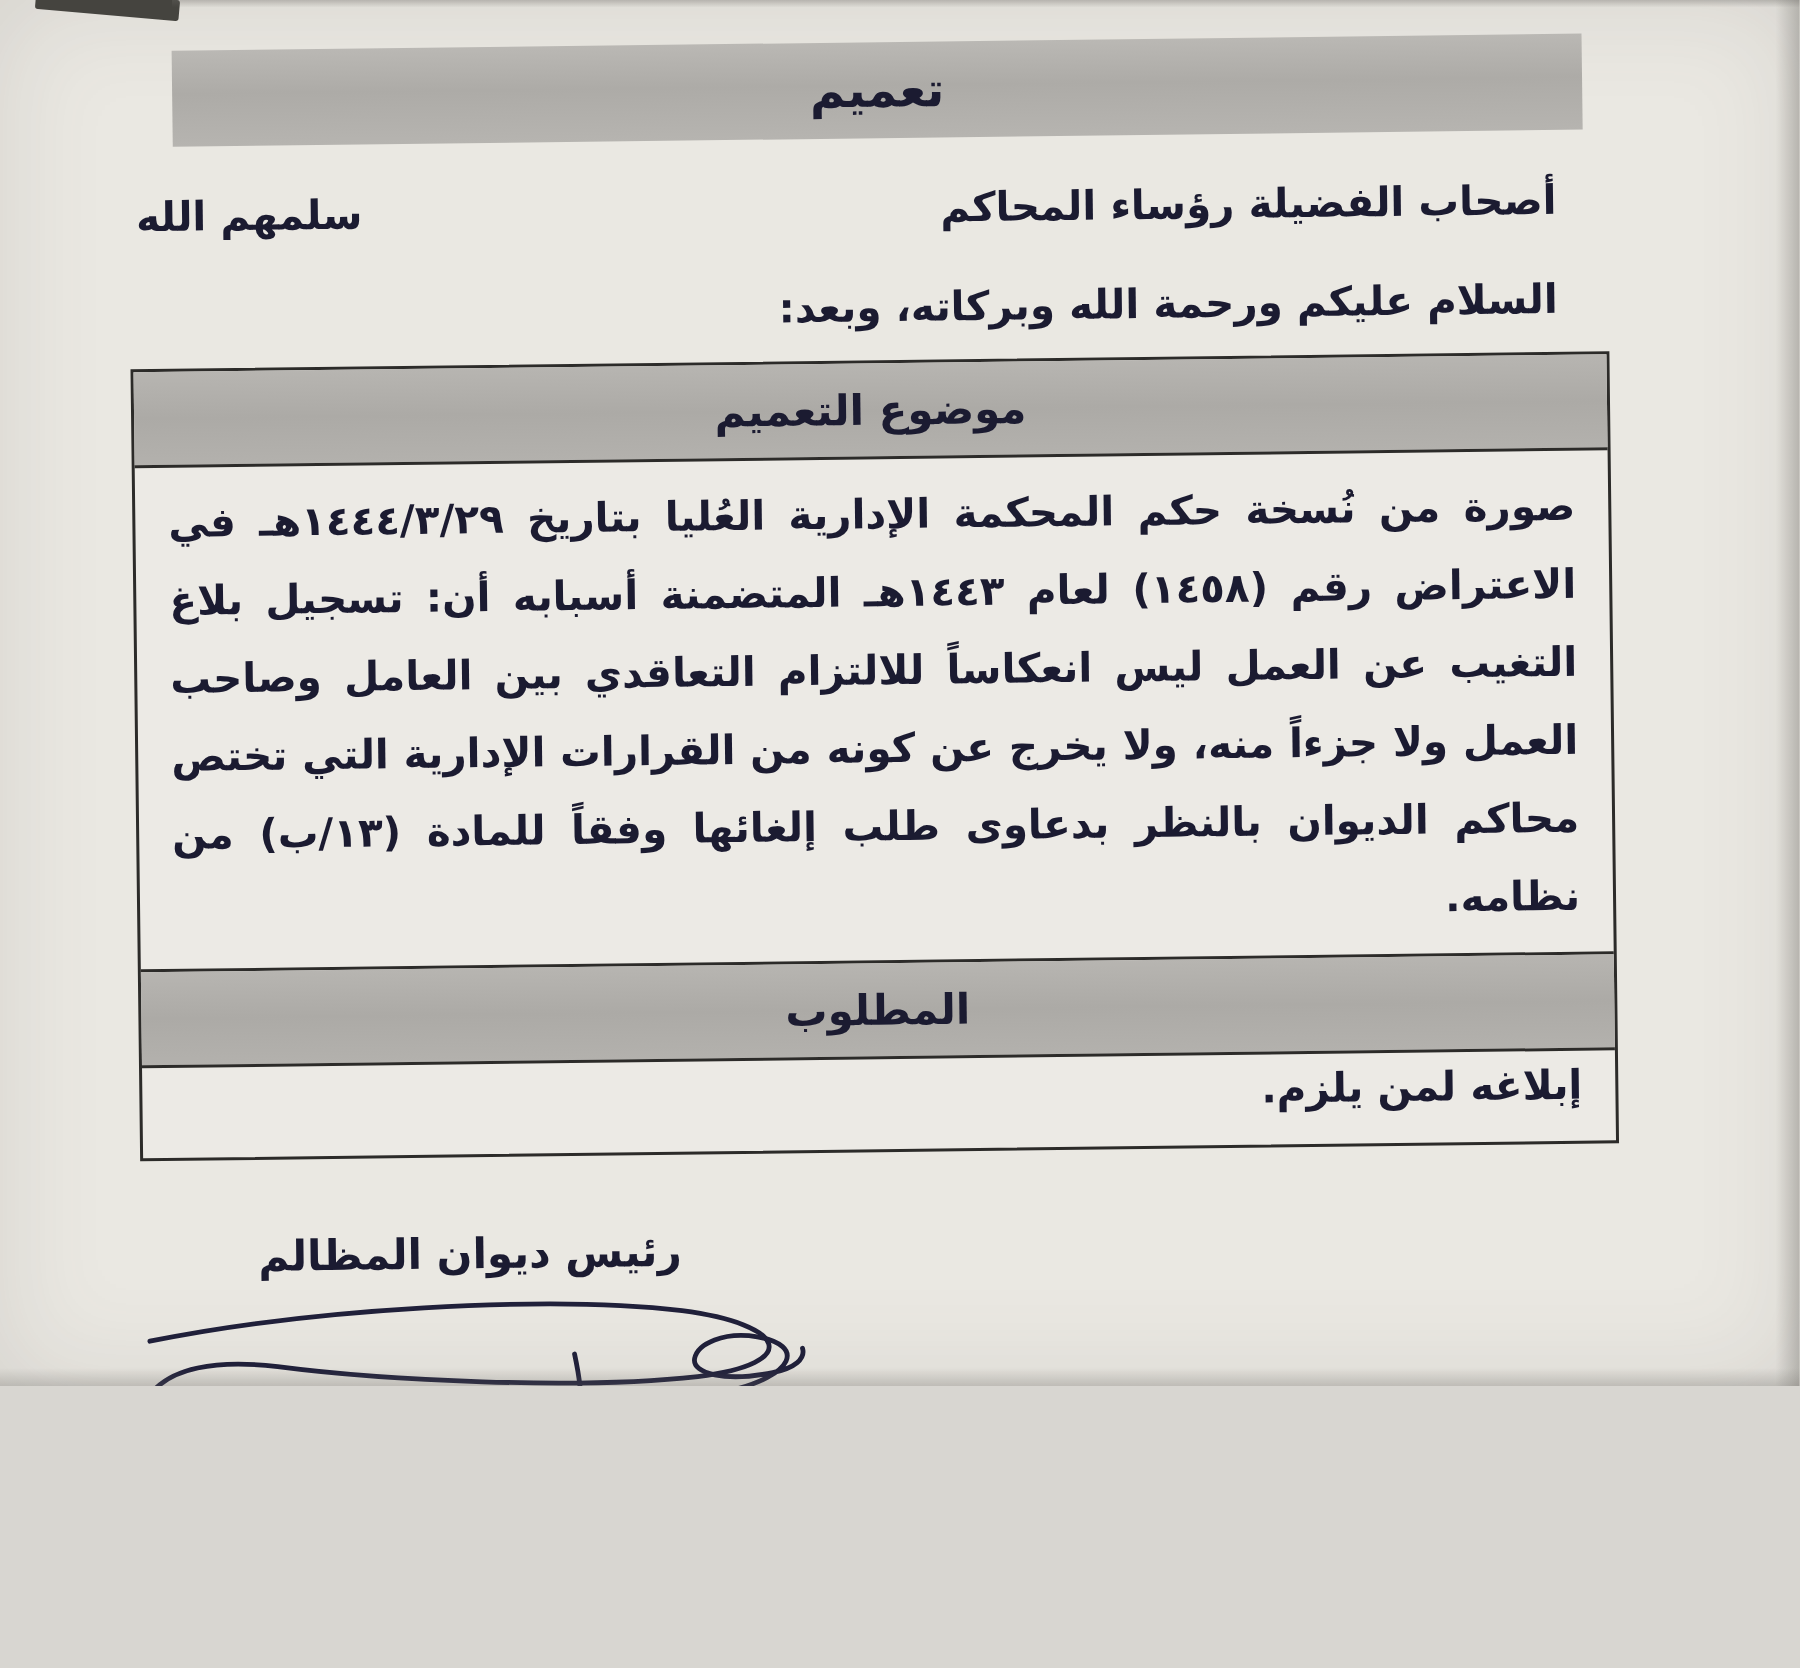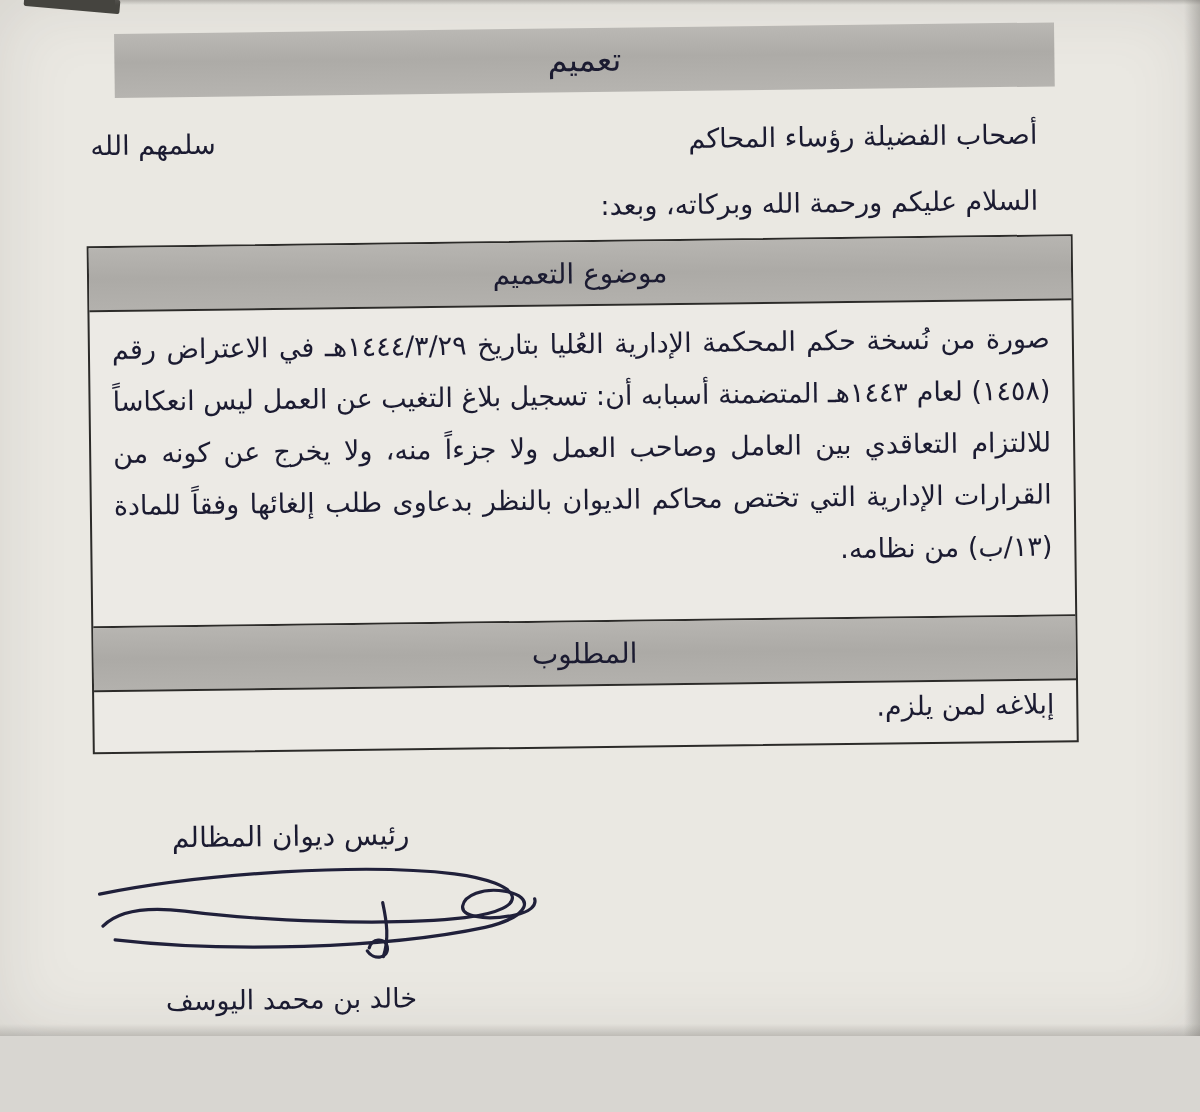--- a/index.html
+++ b/index.html
@@ -1,26 +1,26 @@
 <!DOCTYPE html>
 <html lang="ar"><head>
 <meta charset="utf-8">
 <style>
   html, body { margin: 0; padding: 0; background: #d8d6d1; }
   .page {
     position: relative;
     width: 1200px;
-    height: 1036px;
+    height: 924px;
     margin: 0 auto;
     background: #eae8e2;
     overflow: hidden;
     direction: rtl;
     color: #1b1b31;
     font-family: "DejaVu Sans", sans-serif;
-    font-weight: 400;
+    font-weight: 700;
     box-shadow: inset 0 0 70px rgba(90,88,84,0.14);
   }
   .rotated {
     position: absolute;
     inset: 0;
     transform: rotate(-0.7deg);
     transform-origin: 50% 50%;
   }
   
   .title-bar {

